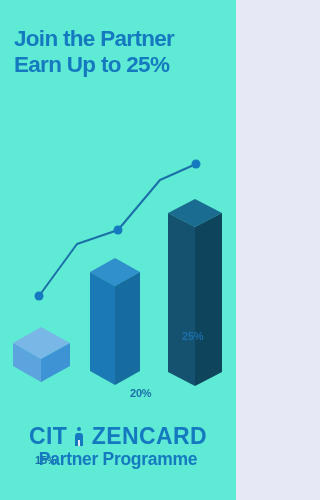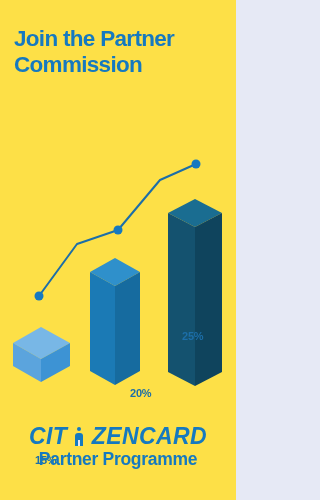--- a/index.html
+++ b/index.html
@@ -5,21 +5,21 @@
   * { margin:0; padding:0; box-sizing:border-box; }
   html, body {
     width:236px; height:500px;
     overflow:hidden;
     background:#e6e9f5;
     font-family:"Liberation Sans", sans-serif;
   }
   #banner {
     position:relative;
     width:236px; height:500px;
-    background:#fde047;
+    background:#5eead4;
   }
 
   
   #headline {
     position:absolute;
     left:14px; top:26px;
     width:212px;
     color:#1579c0;
     font-size:22.5px;
     font-weight:bold;
@@ -58,21 +58,21 @@
   }
   #logo-word {
     position:relative;
     display:inline-block;
     color:#1579c0;
     font-size:23px;
     font-weight:bold;
     letter-spacing:0.4px;
     line-height:24px;
   }
-  #logo-word .seg { display:inline-block;font-style:italic; }
+  #logo-word .seg { display:inline-block; }
   
   #logo-i {
     position:relative;
     display:inline-block;
     width:11px; height:18px;
     vertical-align:-2px;
   }
   #logo-i .head {
     position:absolute; left:3px; top:-1px;
     width:4px; height:4px; border-radius:50%;
@@ -99,21 +99,21 @@
     text-align:center;
   }
 </style>
 </head>
 <body>
 
 <div id="banner">
 
   <div id="headline">
     <span class="ln">Join the Partner</span>
-    <span class="ln">Commission</span>
+    <span class="ln">Earn Up to 25%</span>
   </div>
 
   <div id="chart">
     <svg width="236" height="250" viewBox="0 150 236 250" xmlns="http://www.w3.org/2000/svg">
 
       <g>
 
         <polygon points="13,343 41,327 70,343 41,359" fill="#78b7e6"></polygon>
 
         <polygon points="13,343 41,359 41,382 13,366" fill="#5ba4dd"></polygon>

